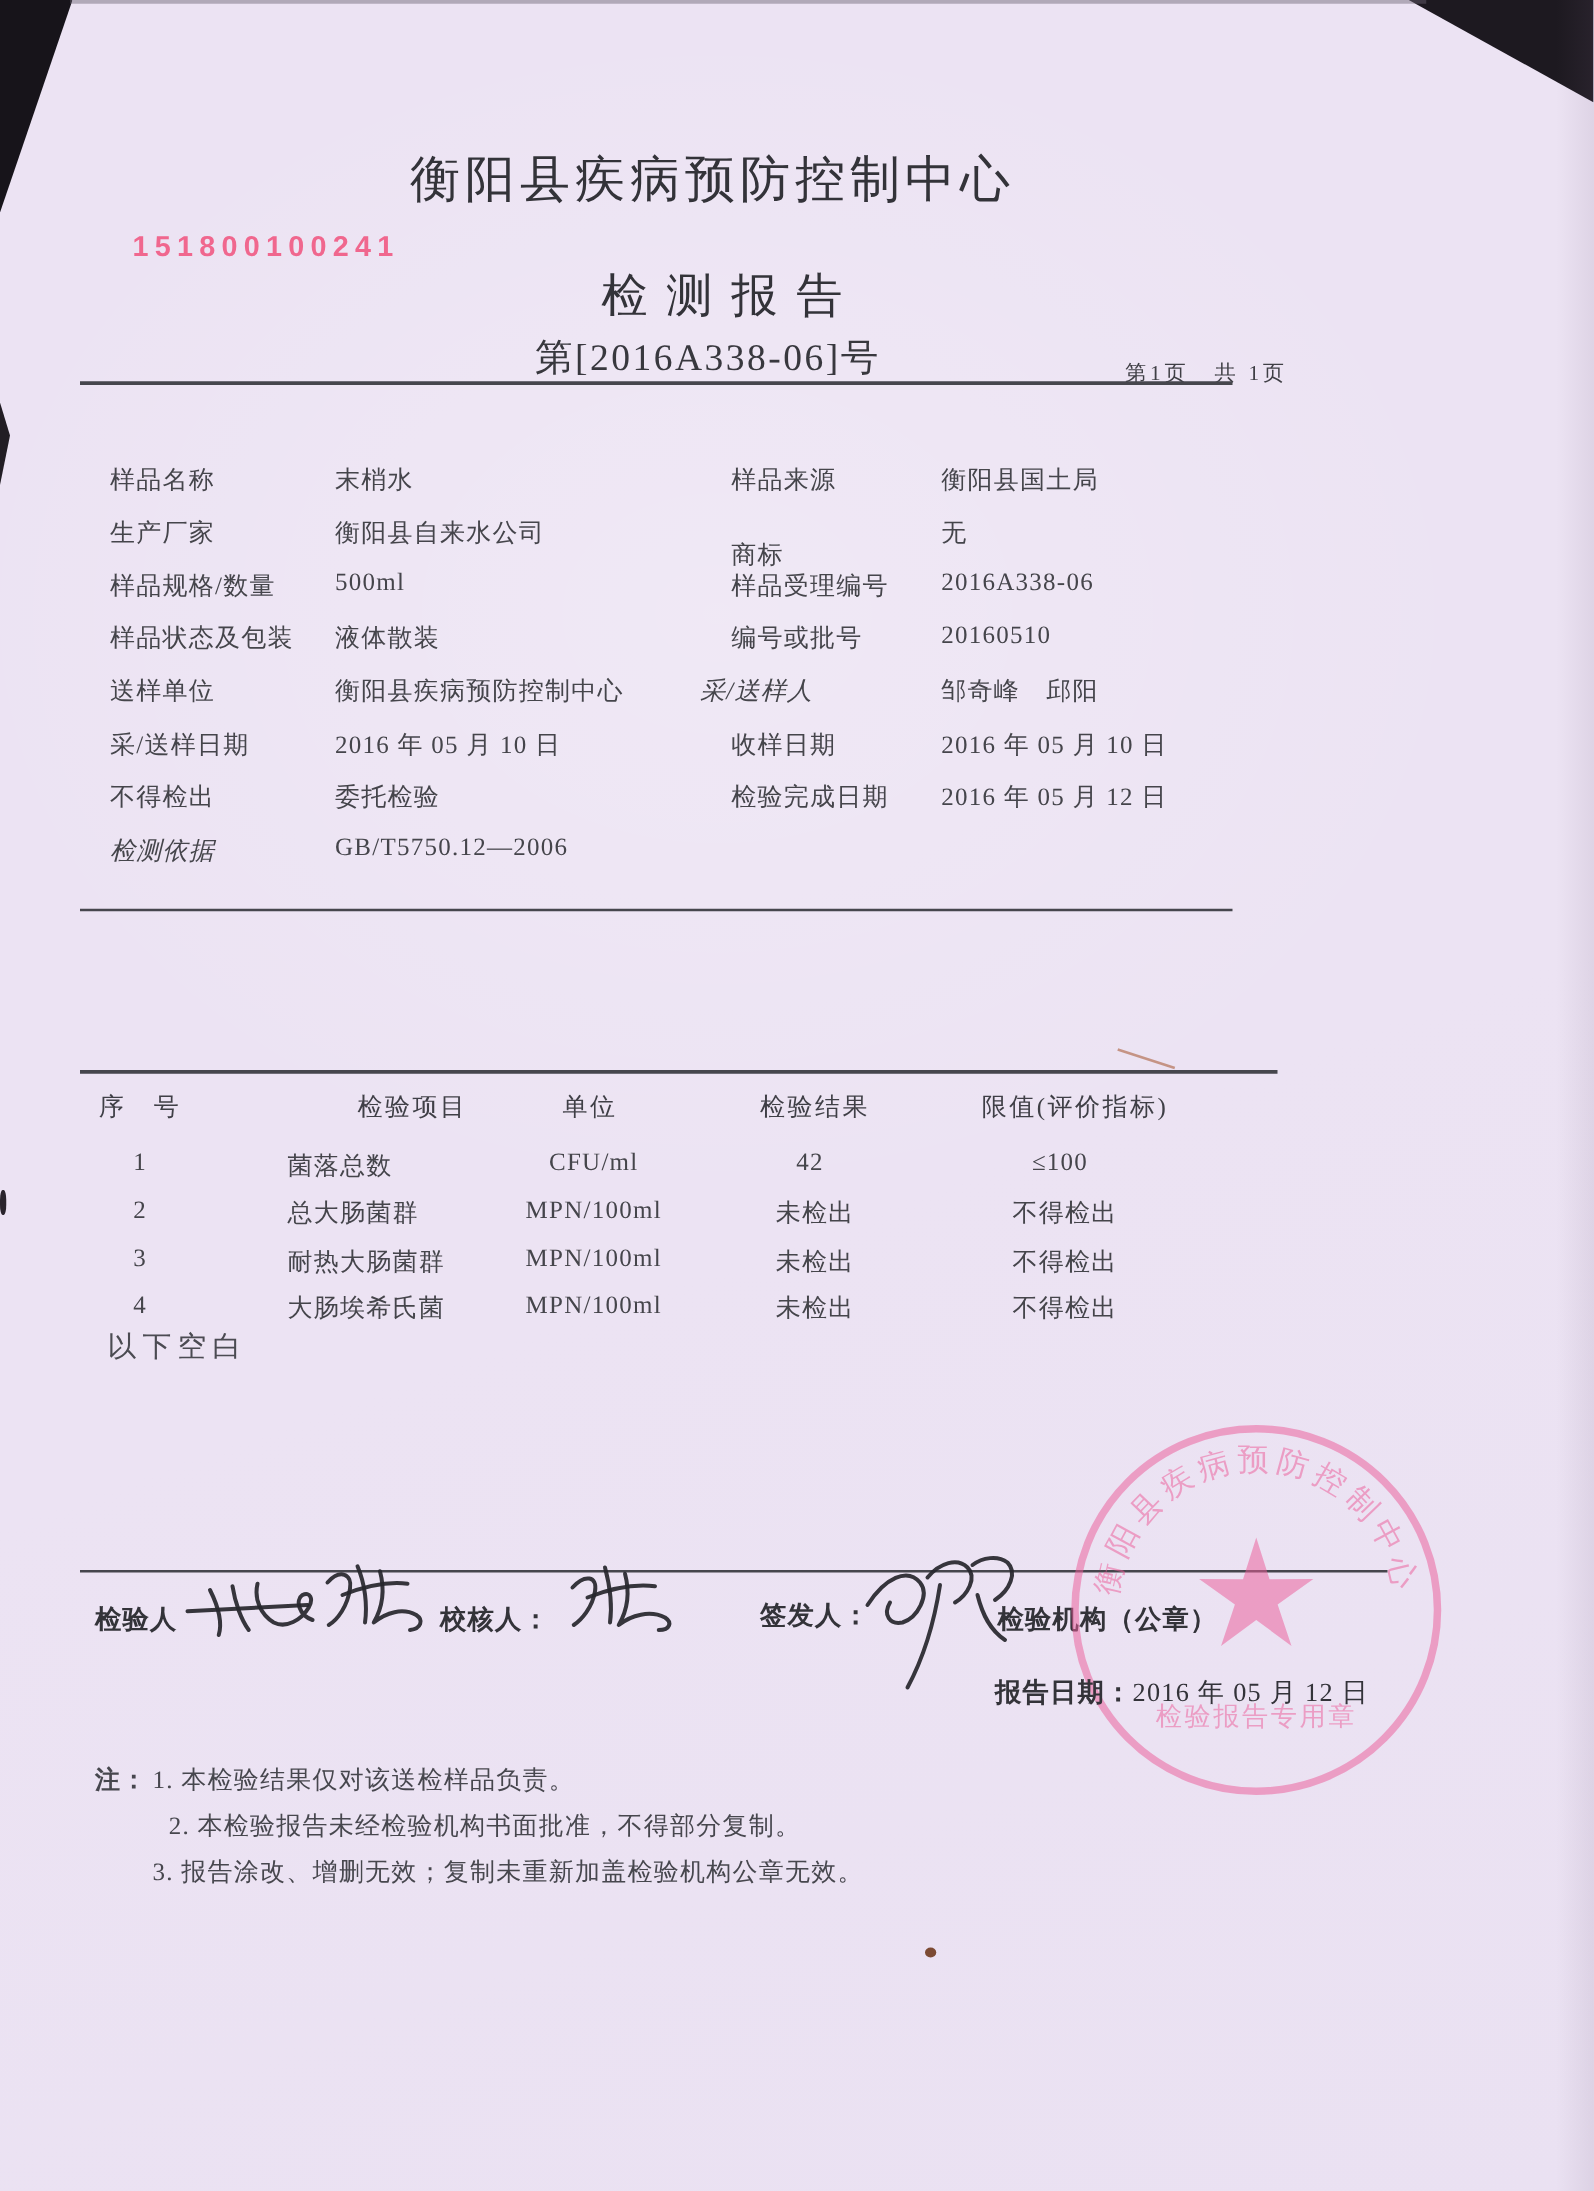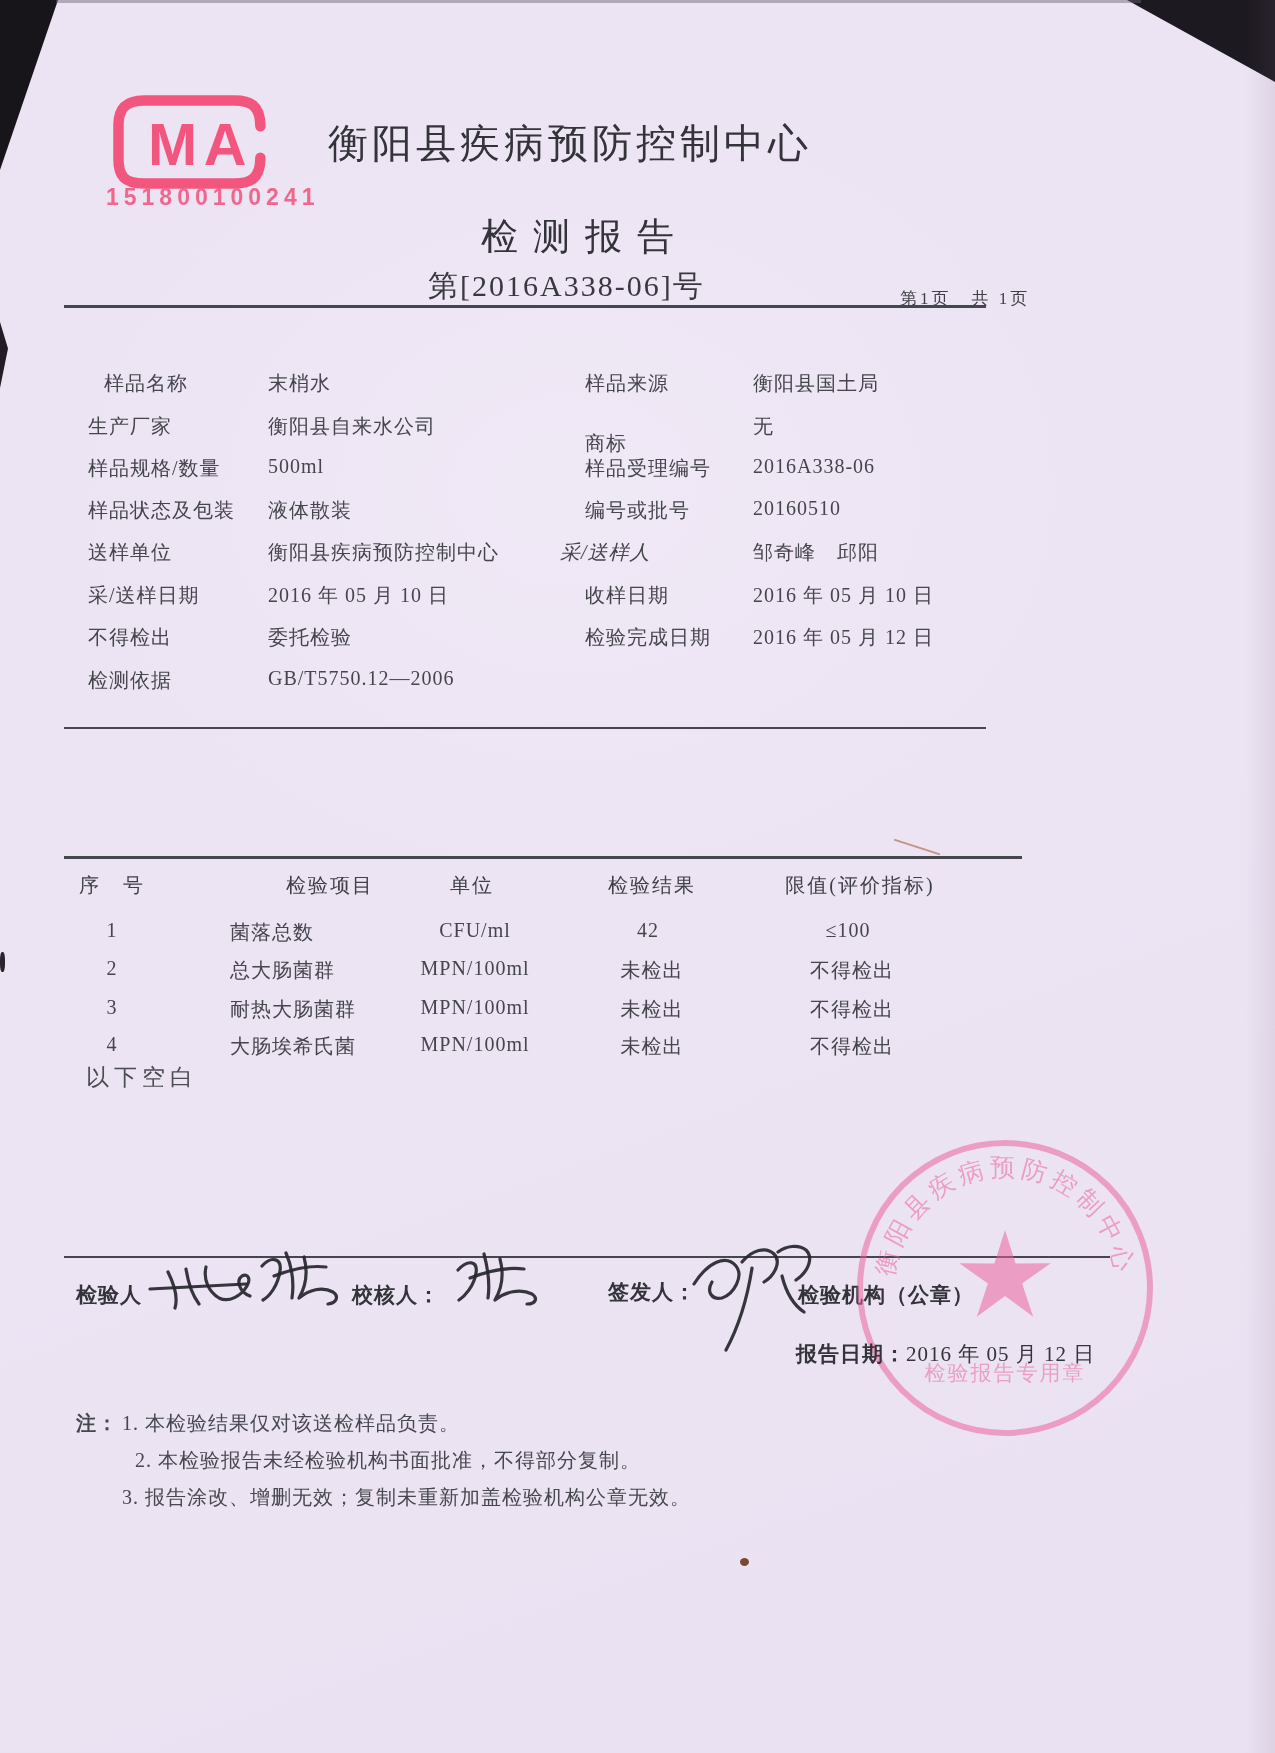--- a/index.html
+++ b/index.html
@@ -38,49 +38,43 @@
   .cma-num{font-family:"Liberation Sans","DejaVu Sans",sans-serif;font-size:23px;font-weight:600;letter-spacing:5px;color:#f0678e;}
   .seal{opacity:.52;pointer-events:none;}
   
   .art{position:absolute;}
 </style>
 </head>
 <body>
 
 <div class="page">
 
-  <div class="abs" style="left:108px;top:92px;">
-    <svg width="180" height="100" viewBox="0 0 185 105">
-      <path d="M158,36 C158,13 146,9 131,9 L36,9 C15,9 9,19 9,35 L9,71 C9,88 15,96 36,96 L131,96 C146,96 158,92 158,69" fill="none" stroke="#f2557e" stroke-width="11" stroke-linecap="round"></path>
-      <text x="40" y="77" font-family="Liberation Sans, DejaVu Sans, sans-serif" font-size="62" font-weight="bold" letter-spacing="7" fill="#f2557e">MA</text>
-    </svg>
-  </div>
   <div class="abs cma-num" style="left:106px;top:184px;">151800100241</div>
 
   <div class="abs org-title" style="left:150px;top:116px;width:840px;">衡阳县疾病预防控制中心</div>
   <div class="abs report-title" style="left:165px;top:212px;width:840px;">检测报告</div>
   <div class="abs report-no" style="left:428px;top:266px;">第[2016A338-06]号</div>
   <div class="abs page-info" style="left:900px;top:287px;">第1页　共 1页</div>
   <div class="rule" style="left:64px;top:305px;width:922px;height:3px;"></div>
 
-  <span class="abs ilabel" style="left:88px;top:370px;margin-left:16px;">样品名称</span>
+  <span class="abs ilabel" style="left:88px;top:370px;">样品名称</span>
   <span class="abs ivalue" style="left:268px;top:370px;">末梢水</span>
   <span class="abs ilabel" style="left:88px;top:413px;">生产厂家</span>
   <span class="abs ivalue" style="left:268px;top:413px;">衡阳县自来水公司</span>
   <span class="abs ilabel" style="left:88px;top:455px;">样品规格/数量</span>
   <span class="abs ivalue" style="left:268px;top:455px;">500ml</span>
   <span class="abs ilabel" style="left:88px;top:497px;">样品状态及包装</span>
   <span class="abs ivalue" style="left:268px;top:497px;">液体散装</span>
   <span class="abs ilabel" style="left:88px;top:539px;">送样单位</span>
   <span class="abs ivalue" style="left:268px;top:539px;">衡阳县疾病预防控制中心</span>
   <span class="abs ilabel" style="left:88px;top:582px;">采/送样日期</span>
   <span class="abs ivalue" style="left:268px;top:582px;">2016 年 05 月 10 日</span>
   <span class="abs ilabel" style="left:88px;top:624px;">不得检出</span>
   <span class="abs ivalue" style="left:268px;top:624px;">委托检验</span>
-  <span class="abs ilabel" style="left:88px;top:667px;">检测依据</span>
+  <span class="abs ilabel" style="left:88px;top:667px;font-style:italic;">检测依据</span>
   <span class="abs ivalue" style="left:268px;top:667px;">GB/T5750.12—2006</span>
 
   <span class="abs ilabel" style="left:585px;top:370px;">样品来源</span>
   <span class="abs ivalue" style="left:753px;top:370px;">衡阳县国土局</span>
   <span class="abs ilabel" style="left:585px;top:430px;">商标</span>
   <span class="abs ivalue" style="left:753px;top:413px;">无</span>
   <span class="abs ilabel" style="left:585px;top:455px;">样品受理编号</span>
   <span class="abs ivalue" style="left:753px;top:455px;">2016A338-06</span>
   <span class="abs ilabel" style="left:585px;top:497px;">编号或批号</span>
   <span class="abs ivalue" style="left:753px;top:497px;">20160510</span>

